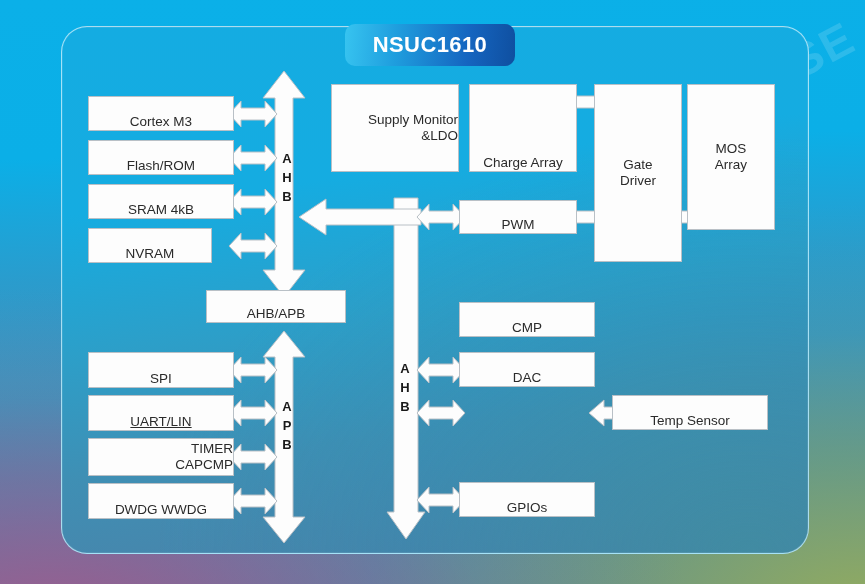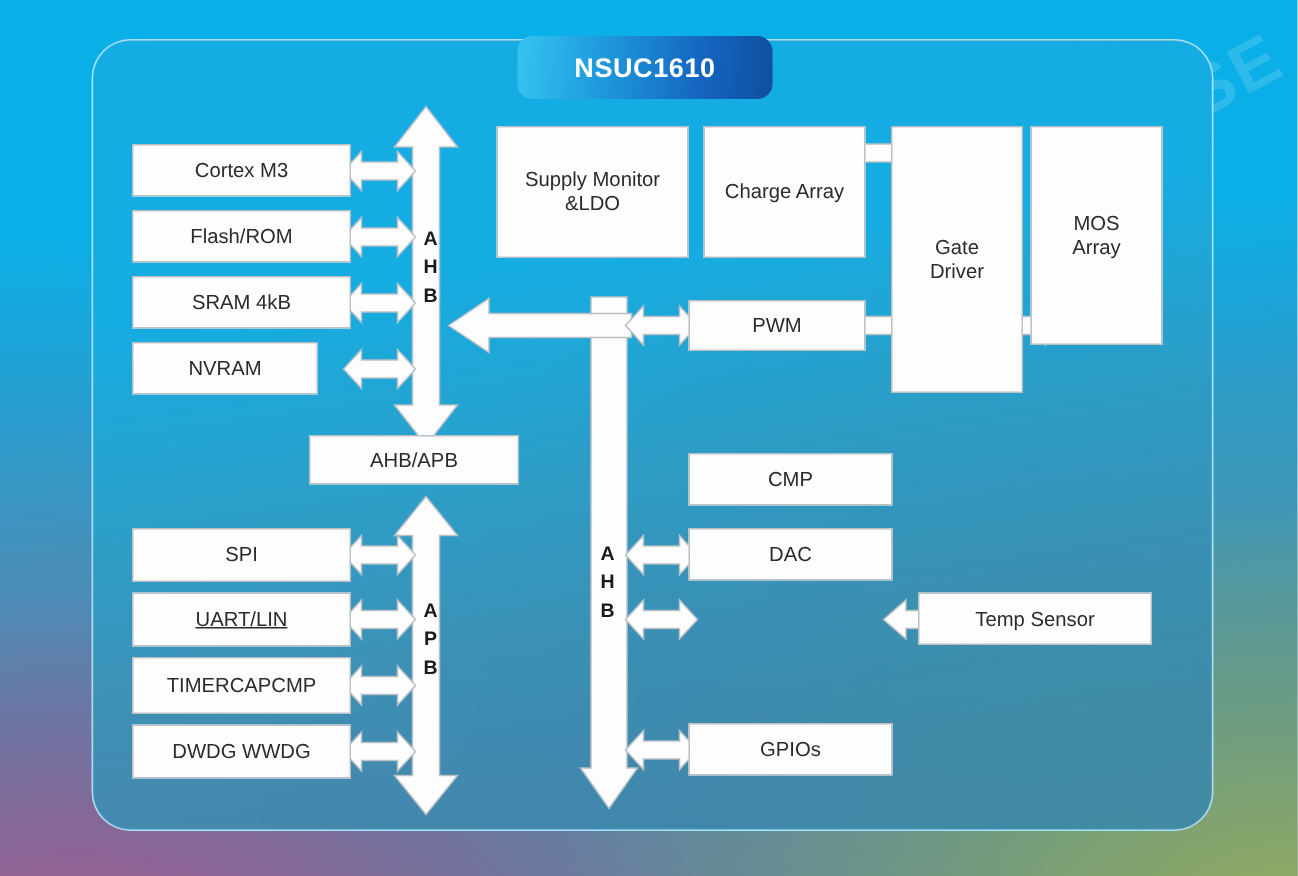--- a/index.html
+++ b/index.html
@@ -48,29 +48,29 @@
 
   
   .badge{
     position:absolute;left:345px;top:24px;width:170px;height:42px;
     border-radius:10px;
     background:linear-gradient(95deg,#37c4f0 0%,#1f9ede 30%,#1565c0 72%,#0f4fa0 100%);
     display:flex;align-items:center;justify-content:center;
     z-index:40;
   }
   .badge span{
-    color:#ffffff;font-size:18px;font-weight:700;letter-spacing:0.4px;
+    color:#ffffff;font-size:22px;font-weight:700;letter-spacing:0.4px;
   }
 
   
   .blk{
     position:absolute;
     background:#fdfdfd;
     border:1px solid #b9c0c6;
-    display:flex;align-items:center;justify-content:center;
+    display:flex;align-items:flex-end;justify-content:center;
     text-align:center;
     color:#2b2b2b;
     font-size:13.5px;
     line-height:1.18;
     z-index:20;
     box-sizing:border-box;
   }
   .blk.tall{align-items:center;}
 
   
@@ -181,21 +181,21 @@
   <div class="blk" style="left:206px;top:290px;width:140px;height:33px;">
     <span>AHB/APB</span>
   </div>
 
   <div class="blk" style="left:88px;top:352px;width:146px;height:36px;">
     <span>SPI</span>
   </div>
   <div class="blk" style="left:88px;top:395px;width:146px;height:36px;text-decoration:underline;">
     <span>UART/LIN</span>
   </div>
-  <div class="blk" style="left:88px;top:438px;width:146px;height:38px;flex-direction:row;">
+  <div class="blk" style="left:88px;top:438px;width:146px;height:38px;flex-direction:column;">
     <span>TIMER</span>
     <span>CAPCMP</span>
   </div>
   <div class="blk" style="left:88px;top:483px;width:146px;height:36px;">
     <span>DWDG WWDG</span>
   </div>
 
   <div class="ar" style="left:228px;top:356px;">
     <svg width="50" height="28" viewBox="0 0 50 28">
       <polygon points="1,14 13,1 13,8 37,8 37,1 49,14 37,27 37,20 13,20 13,27"></polygon>

